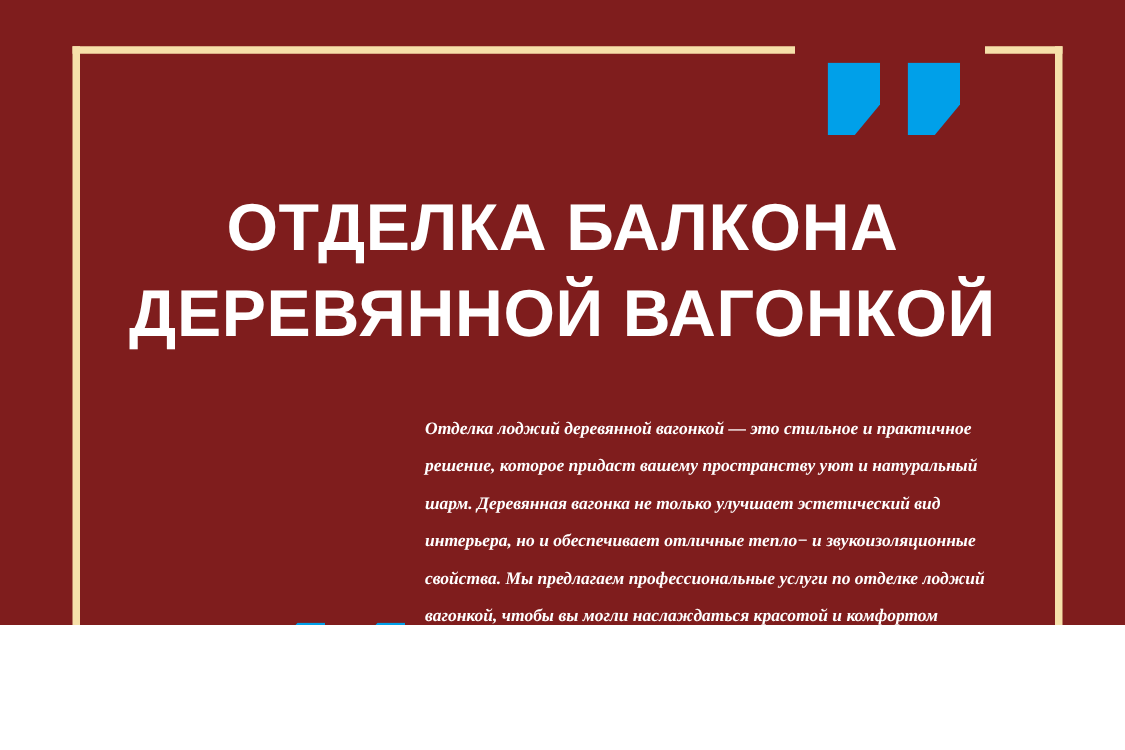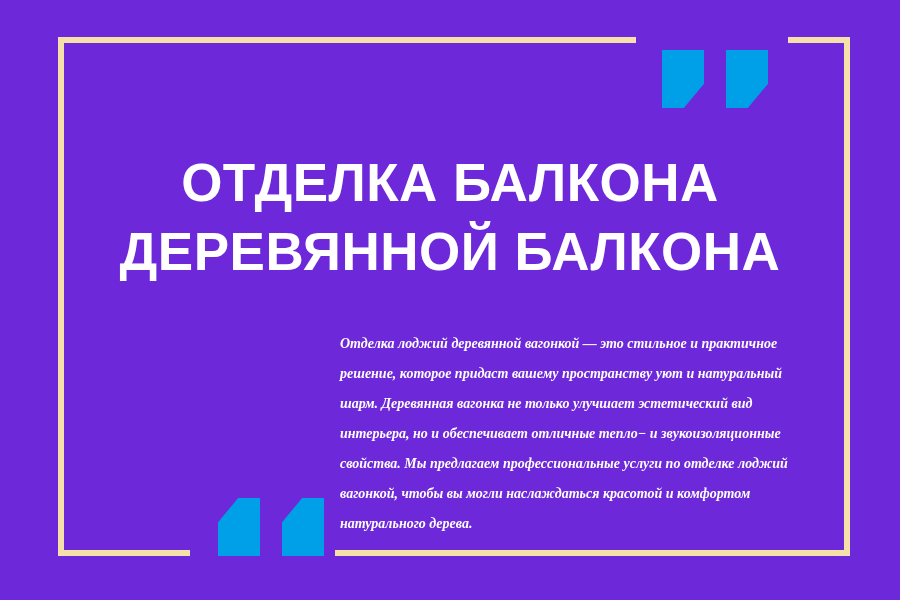--- a/index.html
+++ b/index.html
@@ -9,22 +9,22 @@
   body {
     width: 900px;
     height: 600px;
     overflow: hidden;
     font-family: "Liberation Sans", sans-serif;
   }
 
   #slide {
     position: relative;
     width: 900px;
-    height: 600px;
-    background: #6d28d9;
+    height: 500px;
+    background: #7f1d1d;
     overflow: hidden;
   }
 
   
   .frame-seg {
     position: absolute;
     background: #f6e0aa;
   }
 
   #frame-top-left   { left: 58px;  top: 37px;  width: 578px; height: 6px; }
@@ -106,18 +106,18 @@
     <div class="quote-mark"></div>
   </div>
 
   <div class="quote-group" id="quotes-bottom-left">
     <div class="quote-mark"></div>
     <div class="quote-mark"></div>
   </div>
 
   <h1 id="headline">
     <span class="hl-line">ОТДЕЛКА БАЛКОНА</span>
-    <span class="hl-line">ДЕРЕВЯННОЙ БАЛКОНА</span>
+    <span class="hl-line">ДЕРЕВЯННОЙ ВАГОНКОЙ</span>
   </h1>
 
   <p id="body-copy">Отделка лоджий деревянной вагонкой — это стильное и практичное решение, которое придаст вашему пространству уют и натуральный шарм. Деревянная вагонка не только улучшает эстетический вид интерьера, но и обеспечивает отличные тепло− и звукоизоляционные свойства. Мы предлагаем профессиональные услуги по отделке лоджий вагонкой, чтобы вы могли наслаждаться красотой и комфортом натурального дерева.</p>
 
 </div>
 
 </body></html>

